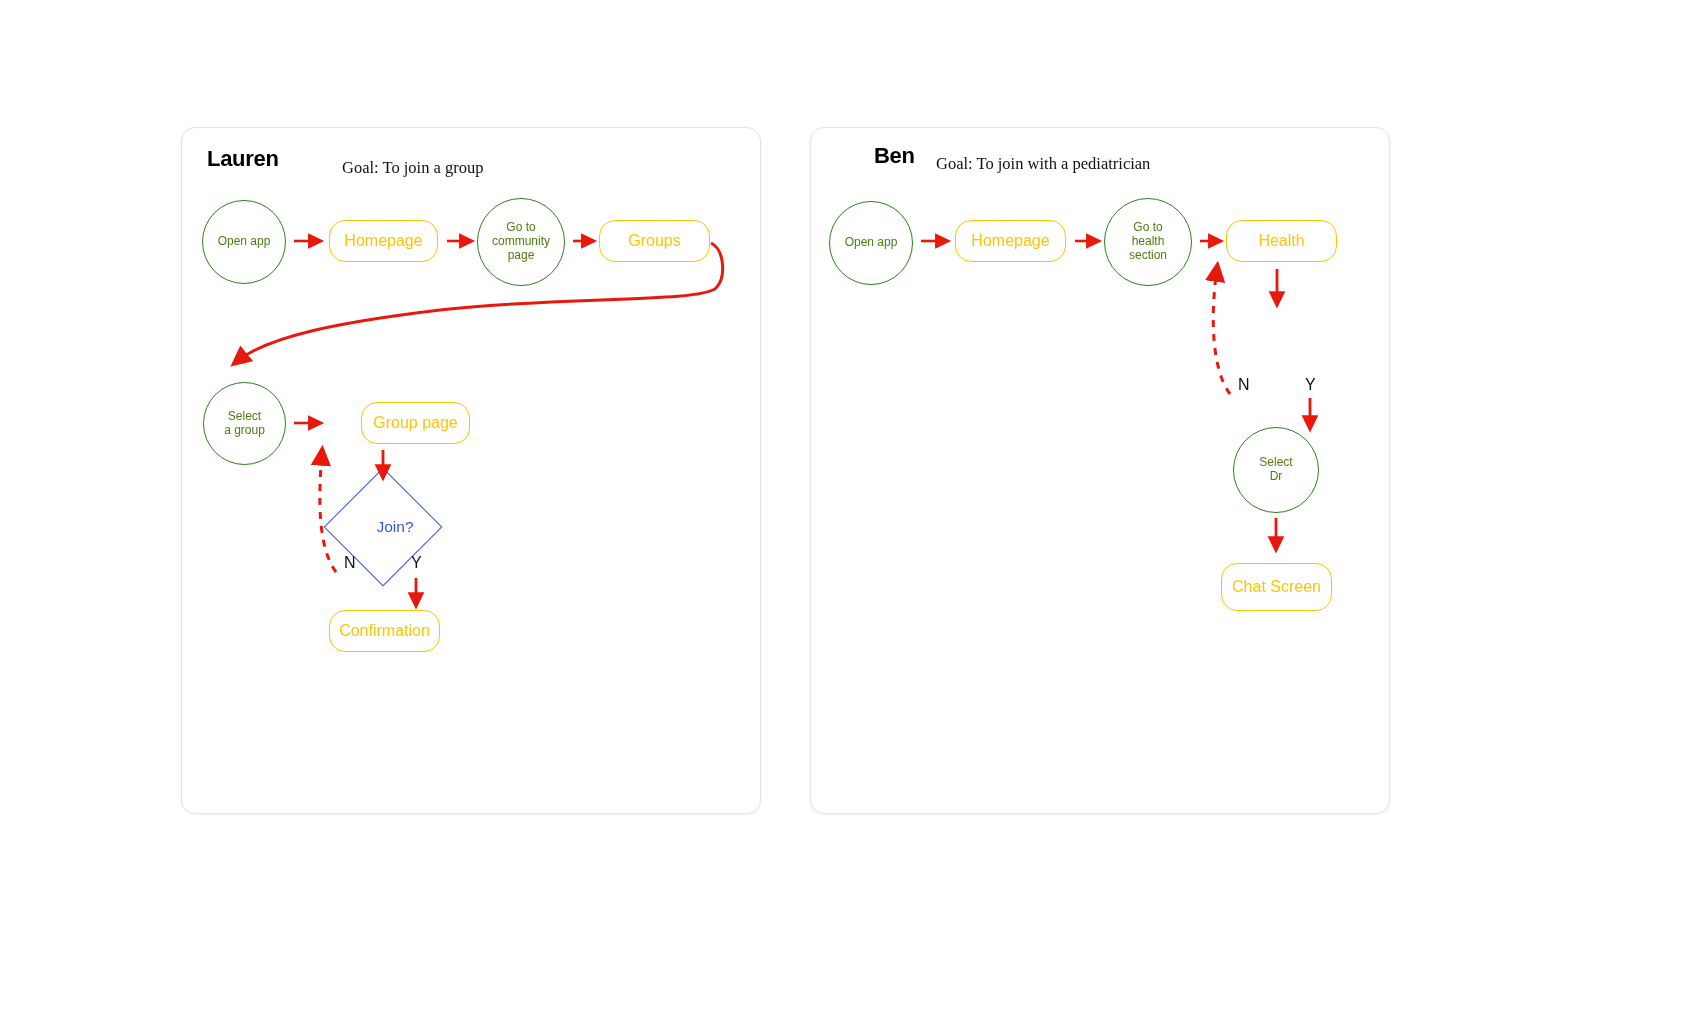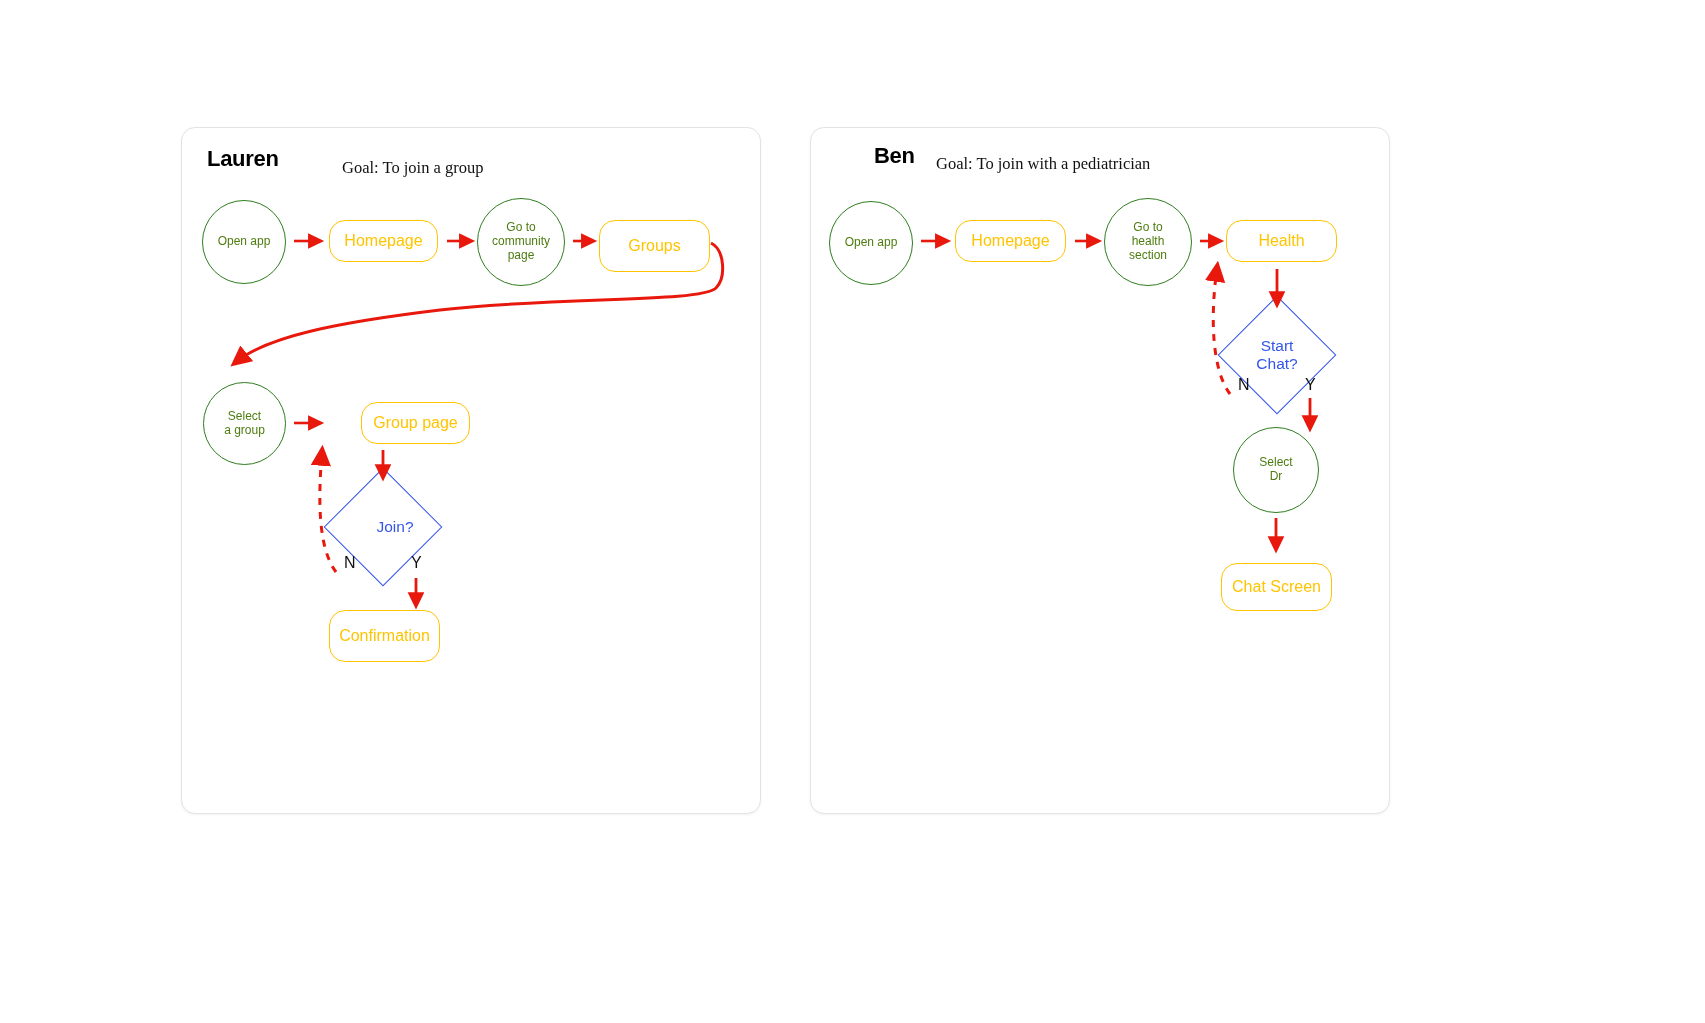--- a/index.html
+++ b/index.html
@@ -121,57 +121,52 @@
   <div class="persona-goal" style="left:342px; top:158px;">Goal: To join a group</div>
 
   <div class="node node-circle" style="left:202px; top:200px; width:84px; height:84px;">Open app</div>
 
   <div class="node node-box" style="left:329px; top:220px; width:109px; height:42px;">Homepage</div>
 
   <div class="node node-circle" style="left:477px; top:198px; width:88px; height:88px; white-space:pre-line;">Go to
 community
 page</div>
 
-  <div class="node node-box" style="left:599px; top:220px; width:111px; height:52px;">Groups</div>
+  <div class="node node-box" style="left:599px; top:220px; width:111px; height:42px;">Groups</div>
 
   <div class="node node-circle" style="left:203px; top:382px; width:83px; height:83px; white-space:pre-line;">Select
 a group</div>
 
   <div class="node node-box" style="left:329px; top:402px; width:109px; height:42px;margin-left:32px;">Group page</div>
 
   <div class="node-diamond-wrap" style="left:341px; top:485px; width:84px; height:84px;">
     <div class="node-diamond-shape"></div>
     <div class="node-diamond-label" style="white-space:pre-line;margin-left:24px;">Join?</div>
   </div>
 
   <div class="branch-label" style="left:344px; top:554px;">N</div>
   <div class="branch-label" style="left:411px; top:554px;">Y</div>
 
-  <div class="node node-box" style="left:329px; top:610px; width:111px; height:52px;">Confirmation</div>
+  <div class="node node-box" style="left:329px; top:610px; width:111px; height:42px;">Confirmation</div>
 
   <div class="panel" id="panel-ben"></div>
 
   <div class="persona-name" style="left:874px; top:143px;">Ben</div>
   <div class="persona-goal" style="left:936px; top:154px;">Goal: To join with a pediatrician</div>
 
   <div class="node node-circle" style="left:829px; top:201px; width:84px; height:84px;">Open app</div>
 
   <div class="node node-box" style="left:955px; top:220px; width:111px; height:42px;">Homepage</div>
 
   <div class="node node-circle" style="left:1104px; top:198px; width:88px; height:88px; white-space:pre-line;">Go to
 health
 section</div>
 
   <div class="node node-box" style="left:1226px; top:220px; width:111px; height:42px;">Health</div>
 
-  <div class="node-diamond-wrap" style="left:1235px; top:313px; width:84px; height:84px;">
-    <div class="node-diamond-shape"></div>
-    <div class="node-diamond-label" style="white-space:pre-line;">Start
-Chat?</div>
-  </div>
 
   <div class="branch-label" style="left:1238px; top:376px;">N</div>
   <div class="branch-label" style="left:1305px; top:376px;">Y</div>
 
   <div class="node node-circle" style="left:1233px; top:427px; width:86px; height:86px; white-space:pre-line;">Select
 Dr</div>
 
   <div class="node node-box" style="left:1221px; top:557px; width:111px; height:48px;margin-top:6px;">Chat Screen</div>
 
   <svg class="svg-layer" viewBox="0 0 1705 1023" xmlns="http://www.w3.org/2000/svg">

